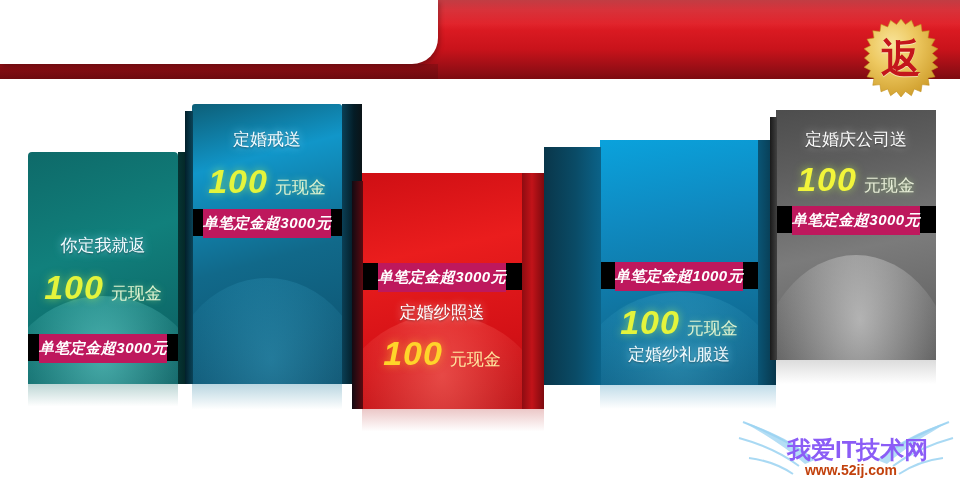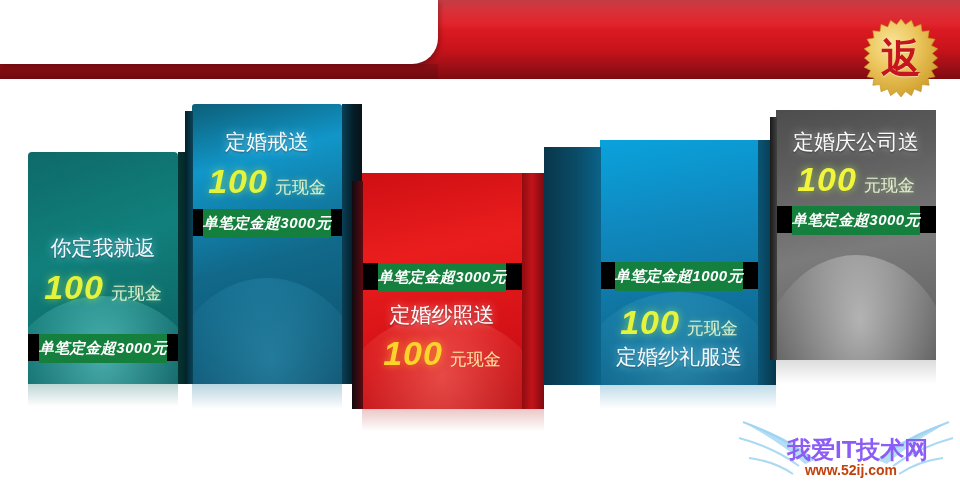--- a/index.html
+++ b/index.html
@@ -57,36 +57,36 @@
   }
   .gloss{
     position:absolute;left:-18%;bottom:-46%;width:136%;height:84%;
     border-radius:50%;
     pointer-events:none;
   }
   .side{position:absolute;top:0;height:100%;}
 
   .ptxt{position:absolute;left:0;width:100%;text-align:center;white-space:nowrap;}
   .t-title{
-    font-size:21px;font-weight:400;color:#f2fbff;
+    font-size:17px;font-weight:400;color:#f2fbff;
     text-shadow:0 0 9px rgba(140,230,255,.85),0 1px 2px rgba(0,0,0,.5);
   }
   .t-amount{
     font-size:25px;color:#f2fbff;
   }
   .t-amount .num{
     font-size:34px;font-weight:700;font-style:italic;color:#e4f43c;
     text-shadow:0 0 8px rgba(190,255,80,.6);letter-spacing:1px;
   }
   .t-amount .unit{
     font-size:17px;color:#dff3d0;margin-left:7px;
     text-shadow:0 0 6px rgba(190,255,140,.5);
   }
   .t-note{
-    display:inline-block;background:#15803d;color:#fff;
+    display:inline-block;background:#be185d;color:#fff;
     font-size:15px;font-weight:700;font-style:italic;
     padding:5px 0;letter-spacing:.5px;
   }
   .noteband{position:absolute;left:0;width:100%;background:#000;text-align:center;}
 
   
   .red .t-title{color:#fff;text-shadow:0 0 9px rgba(255,190,190,.8),0 1px 2px rgba(0,0,0,.4);}
   .red .t-amount .num{color:#ffd42a;text-shadow:0 0 8px rgba(255,200,40,.55);}
   .red .t-amount .unit{color:#ffe9a0;text-shadow:none;}
   

